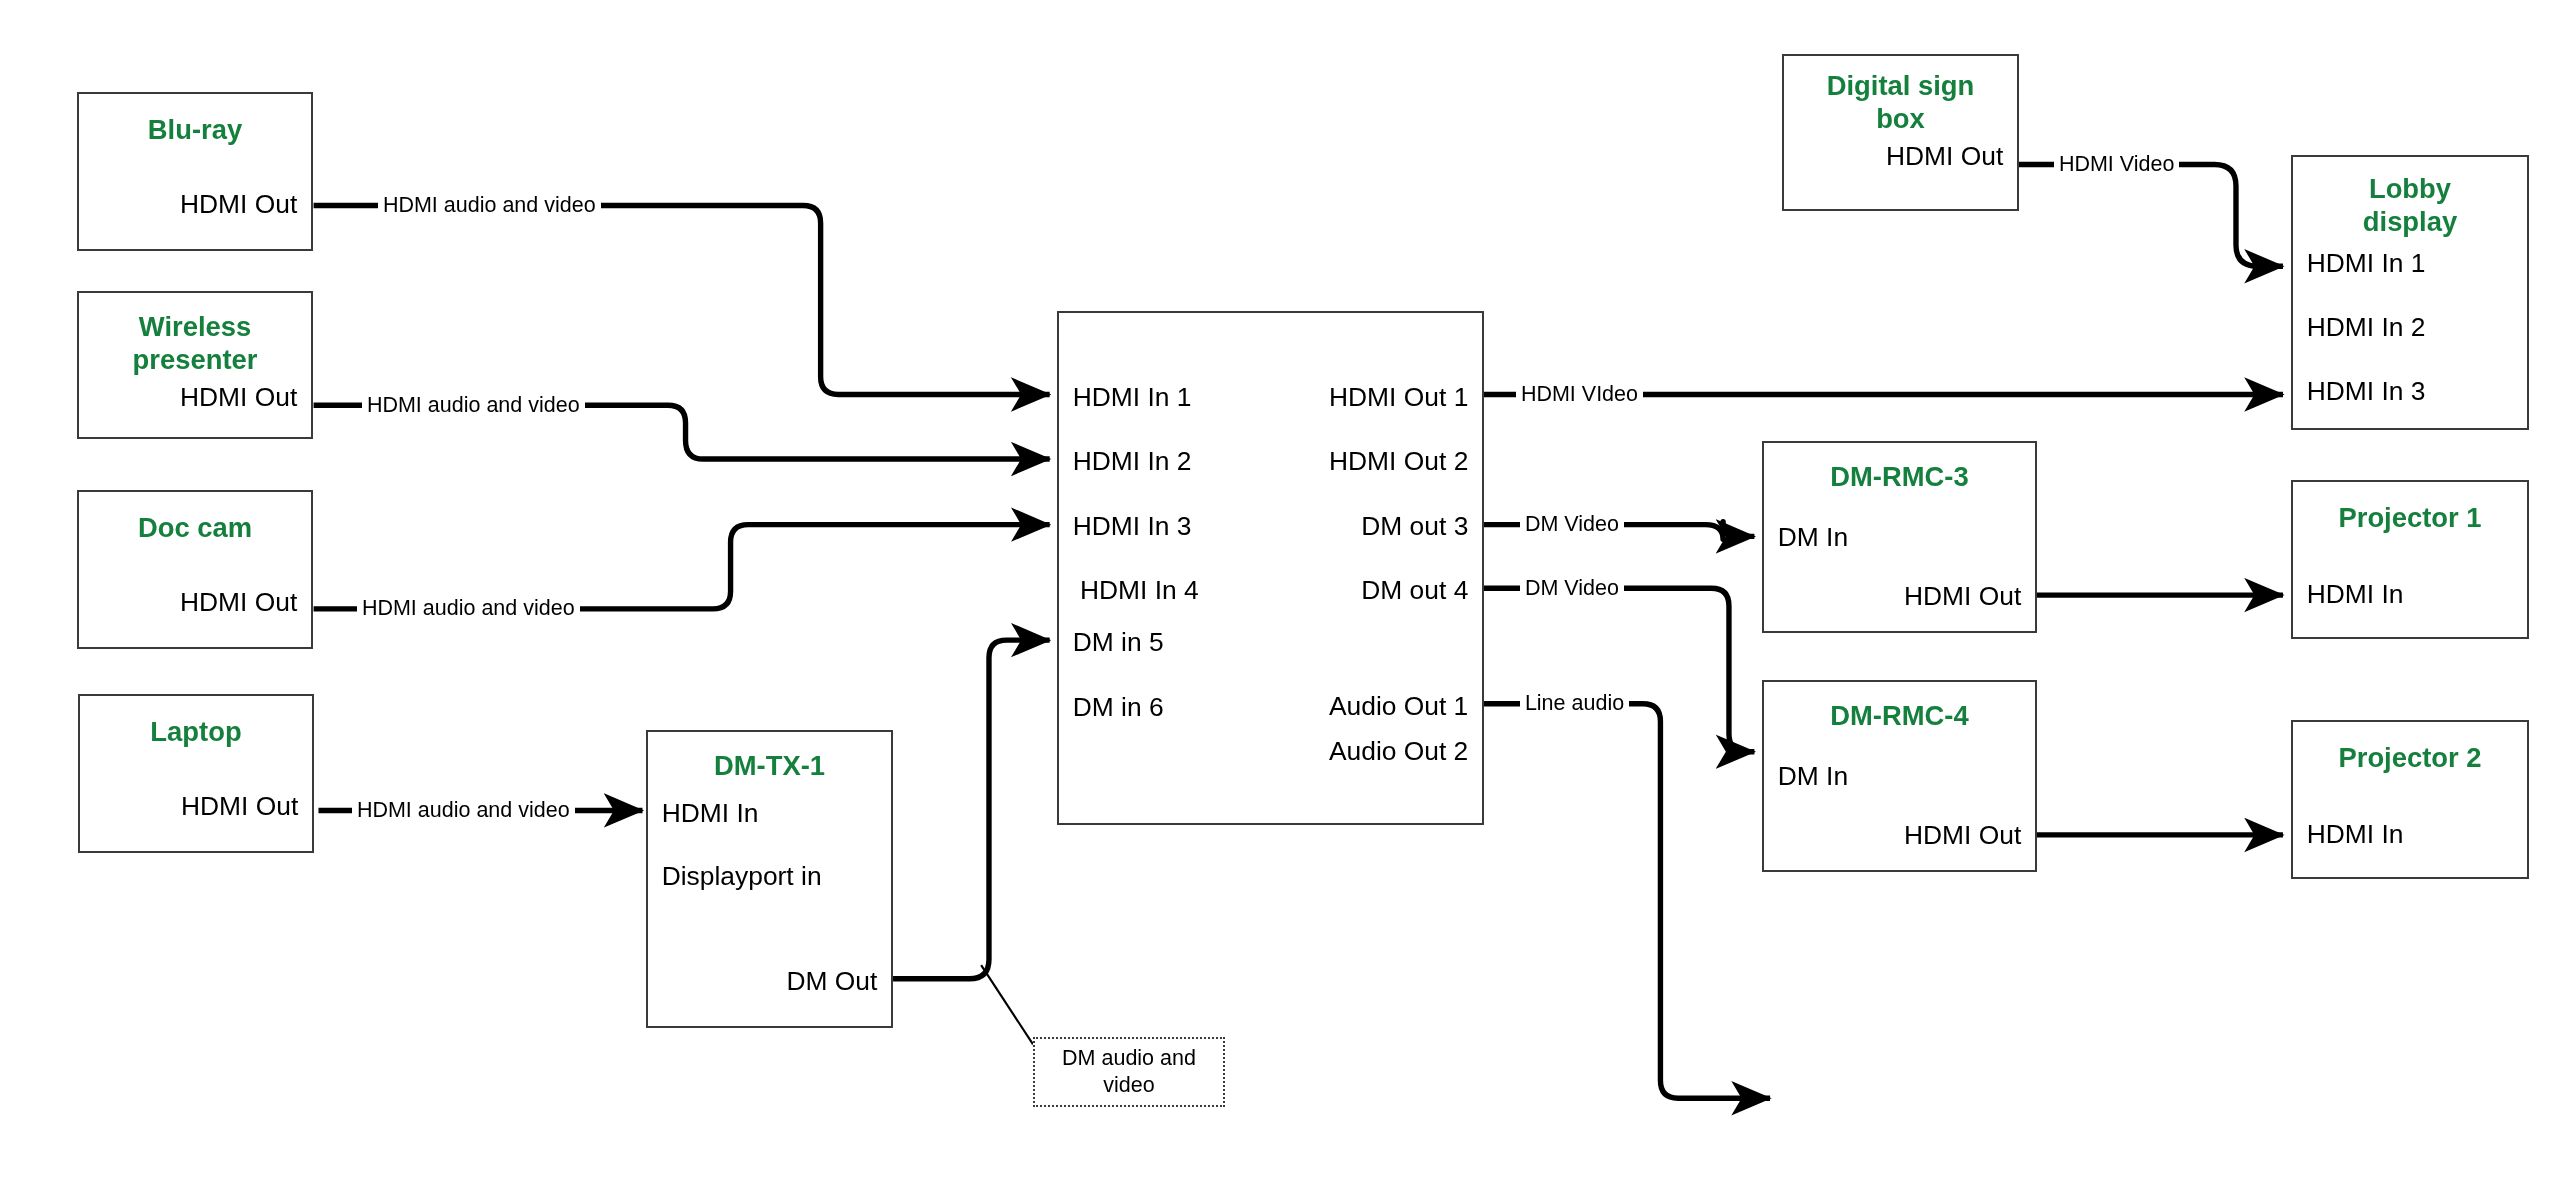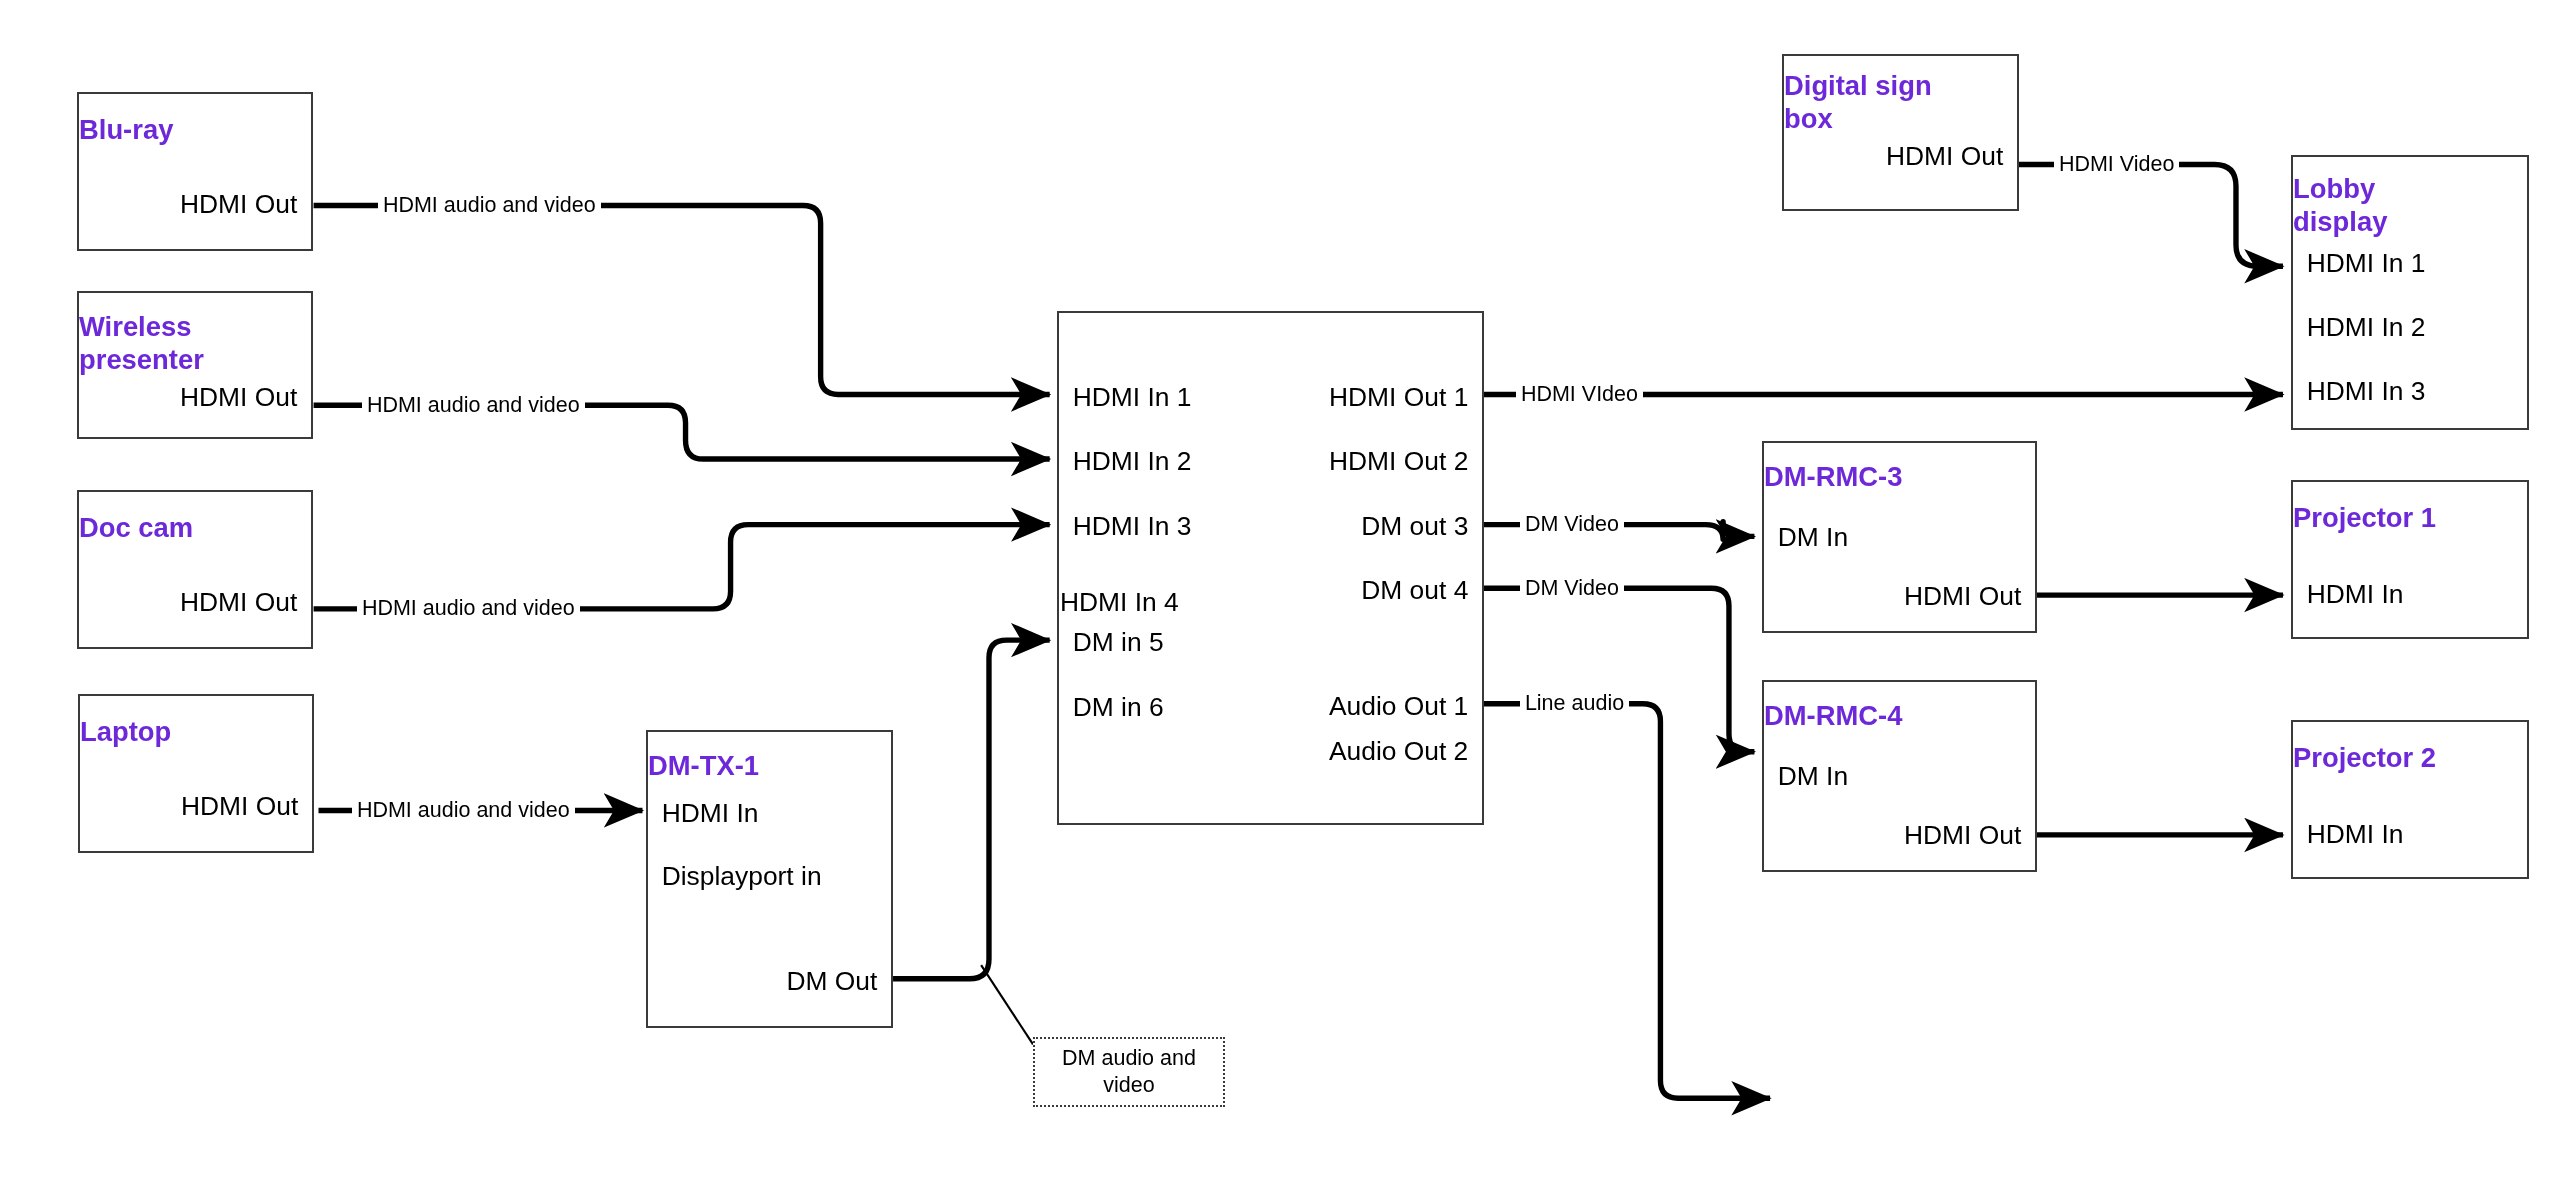--- a/index.html
+++ b/index.html
@@ -28,24 +28,24 @@
   .node {
     position: absolute;
     box-sizing: border-box;
     border: 2.9px solid #3a3a3a;
     background: #ffffff;
   }
   .node-title {
     position: absolute;
     left: 0;
     right: 0;
-    text-align: left;
+    text-align: center;
     font-weight: bold;
     font-size: 27.4px;
-    color: #6d28d9;
+    color: #15803d;
     line-height: 1.18;
   }
   .port {
     position: absolute;
     font-size: 26.4px;
     color: #000000;
     white-space: nowrap;
     line-height: 1.1;
   }
   .port.left  { text-align: left; }
@@ -162,21 +162,21 @@
     <div class="port left" style="left:13.7px; top:67px;">HDMI In</div>
     <div class="port left" style="left:13.7px; top:130px;">Displayport in</div>
     <div class="port right" style="right:13.7px; top:235px;">DM Out</div>
   </div>
 
   <div class="node" style="left:1057px; top:311px; width:427px; height:514px;">
 
     <div class="port left" style="left:13.7px; top:70px;">HDMI In 1</div>
     <div class="port left" style="left:13.7px; top:134px;">HDMI In 2</div>
     <div class="port left" style="left:13.7px; top:199px;">HDMI In 3</div>
-    <div class="port left" style="left:1px; top:263px;margin-top:12px;">HDMI In 4</div>
+    <div class="port left" style="left:21px; top:263px;">HDMI In 4</div>
     <div class="port left" style="left:13.7px; top:315px;">DM in 5</div>
     <div class="port left" style="left:13.7px; top:380px;">DM in 6</div>
 
     <div class="port right" style="right:13.7px; top:70px;">HDMI Out 1</div>
     <div class="port right" style="right:13.7px; top:134px;">HDMI Out 2</div>
     <div class="port right" style="right:13.7px; top:199px;">DM out 3</div>
     <div class="port right" style="right:13.7px; top:263px;">DM out 4</div>
     <div class="port right" style="right:13.7px; top:379px;">Audio Out 1</div>
     <div class="port right" style="right:13.7px; top:424px;">Audio Out 2</div>
   </div>

